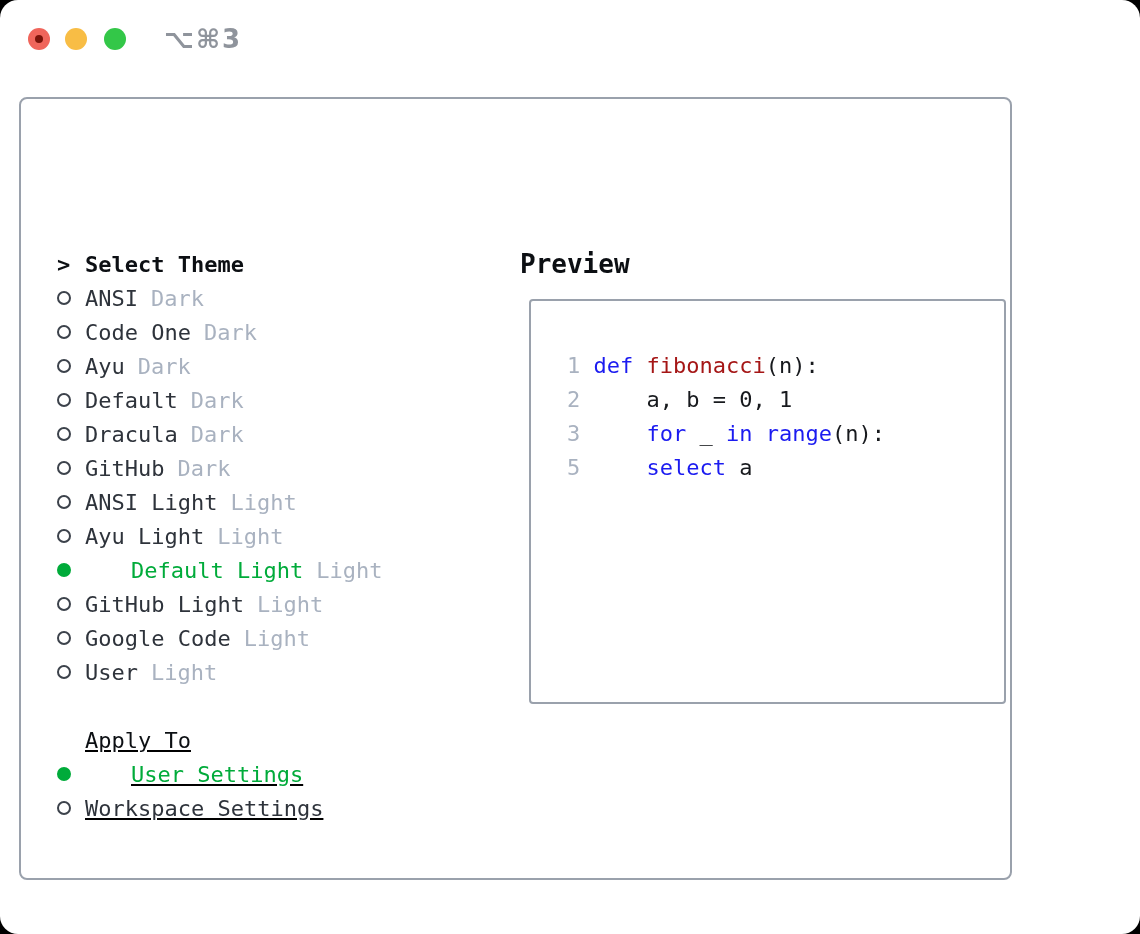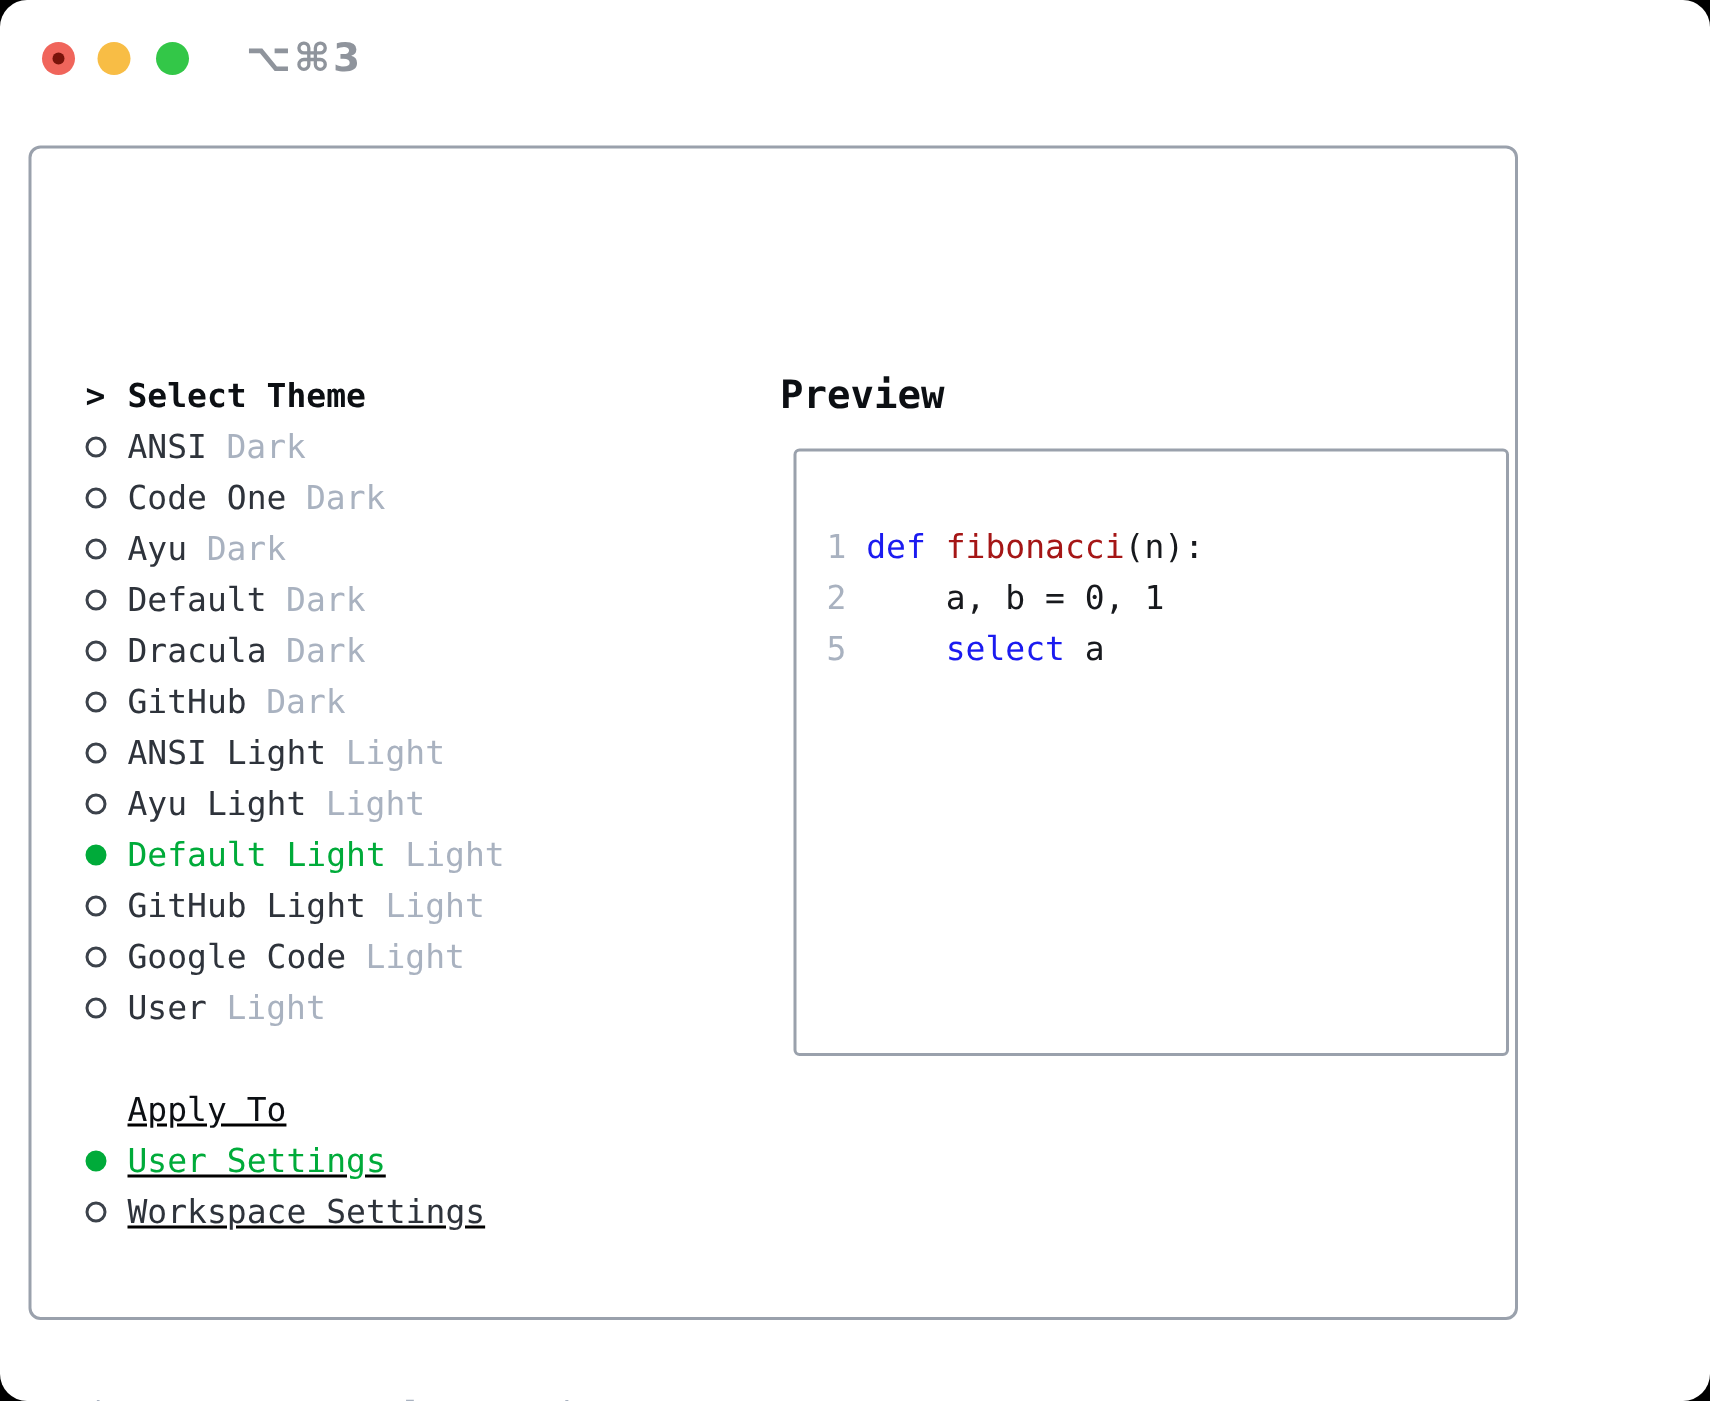--- a/index.html
+++ b/index.html
@@ -26,33 +26,33 @@
   .panel{position:absolute;left:19px;top:97px;width:993px;height:783px;box-sizing:border-box;
     border:2px solid var(--border);border-radius:8px;background:#fff;}
 
   .row{display:flex;align-items:center;height:34px;font-size:22px;color:var(--dark);white-space:pre;}
   .marker{flex:0 0 28px;display:flex;align-items:center;}
   .gt{font-weight:bold;color:var(--hdr);}
   .circle{width:14px;height:14px;box-sizing:border-box;border:2px solid #3c424b;border-radius:50%;}
   .circle.sel{background:var(--green);border-color:var(--green);}
   .hdr-label{font-weight:bold;color:var(--hdr);}
   .name{color:var(--dark);}
-  .row.sel .name{color:var(--green);}
+  .row.sel .name{color:var(--green);margin-left:46px;}
   .variant{color:var(--muted);margin-left:13px;}
 
   .theme-list{position:absolute;left:36px;top:148px;}
   .apply-list{position:absolute;left:36px;top:624px;text-decoration:underline;}
   .apply-hdr{color:var(--hdr);}
   .hint{position:absolute;left:36px;top:760px;font-size:22px;line-height:34px;color:var(--muted);white-space:pre;}
 
   
   .preview-title{position:absolute;left:499px;top:148px;height:34px;line-height:34px;
     font-size:26px;font-weight:bold;color:var(--hdr);}
   .preview-box{position:absolute;left:508px;top:200px;width:477px;height:405px;box-sizing:border-box;
-    border:2px solid var(--border);border-radius:4px;padding:48px 0 0 20px;overflow:hidden;background:#fff;}
+    border:2px solid var(--border);border-radius:4px;padding:48px 0 0 36px;overflow:hidden;background:#fff;}
   .cl{height:34px;line-height:34px;font-size:22px;white-space:pre;}
   .ln{color:var(--muted);}
   .kw{color:var(--kw);} .fn{color:var(--fn);} .pl{color:var(--pl);}
   .diff-block{margin-top:34px;}
 </style>
 </head>
 <body>
 
 <div class="window">
 
@@ -101,19 +101,20 @@
       <div>(Use Enter to select, Tab to</div>
       
     </div>
 
     <div class="preview-title">Preview</div>
 
     <div class="preview-box">
       <div id="code-lines">
           <div class="cl"><span class="ln">1</span><span class="pl"> </span><span class="kw">def</span><span class="pl"> </span><span class="fn">fibonacci</span><span class="pl">(n):</span></div>
           <div class="cl"><span class="ln">2</span><span class="pl">     a, b = 0, 1</span></div>
+          <div class="cl"><span class="ln">3</span><span class="pl">     </span><span class="kw">for</span><span class="pl"> _ </span><span class="kw">in</span><span class="pl"> </span><span class="kw">range</span><span class="pl">(n):</span></div>
           <div class="cl"><span class="ln">5</span><span class="pl">     </span><span class="kw">select</span><span class="pl"> a</span></div>
         </div>
       <div id="diff-lines" class="diff-block"></div>
     </div>
 
   </div>
 </div>
 
 </body></html>

